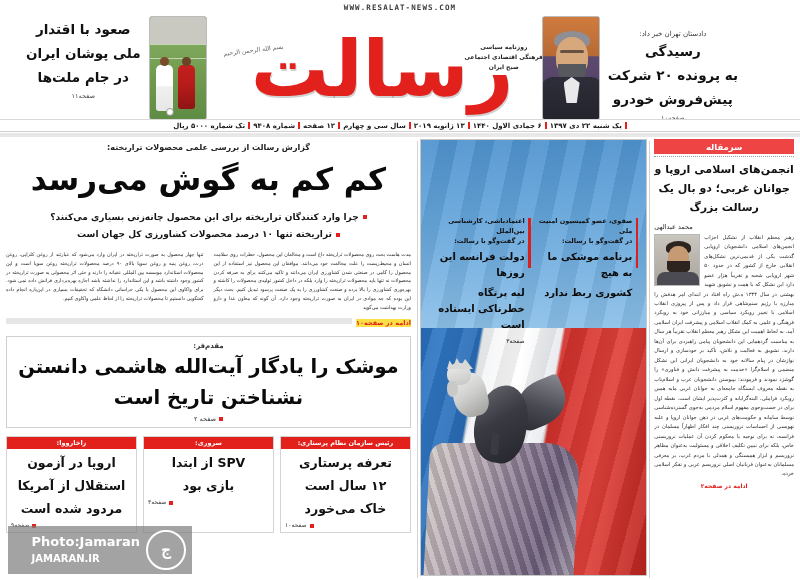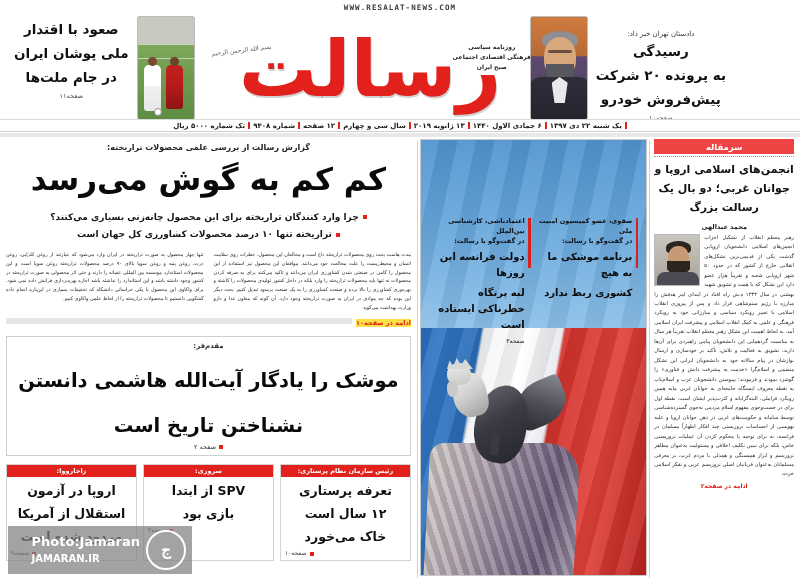--- a/index.html
+++ b/index.html
@@ -16,21 +16,21 @@
     position:absolute; top:0; left:0; width:800px; height:14px;
     display:flex; align-items:center; justify-content:center;
     background:#ffffff;
   }
   .urlbar .url {
     font-family:"DejaVu Sans Mono","Liberation Mono",monospace;
     font-size:7.5px; letter-spacing:1.1px; font-weight:bold; color:#3a3a3a;
   }
 
   
-  .masthead { position:absolute; top:14px; left:0; width:740px; height:104px; }
+  .masthead { position:absolute; top:14px; left:12px; width:740px; height:104px; }
 
   .ear { position:absolute; top:2px; display:flex; align-items:flex-start; }
   .ear-left { left:6px; }
   .ear-right { right:6px; }
 
   .ear-photo {
     width:58px; height:104px; border:1px solid #bcbcbc; border-radius:3px;
     overflow:hidden; position:relative; background:#6d8f4e;
   }
   .ear-photo.right { background:#6b5a78; }
@@ -126,21 +126,21 @@
   
   .ed-bar {
     background:#ef4444; color:#fff; text-align:center;
     font-size:8.5px; font-weight:bold; padding:2.5px 0; letter-spacing:.5px;
   }
   .ed-dots { height:3px; border-bottom:1px dotted #9a9a9a; margin-bottom:4px; }
   .ed-head {
     font-size:11px; font-weight:bold; color:#111; line-height:1.72;
     text-align:center; margin-bottom:5px;
   }
-  .ed-author { font-size:6.5px; font-weight:bold; color:#222; text-align:center; margin-bottom:2px; }
+  .ed-author { font-size:6.5px; font-weight:normal; color:#222; text-align:left; margin-bottom:2px; }
   .ed-body { font-size:5.2px; color:#2b2b2b; line-height:1.82; text-align:justify; }
   .ed-photo {
     width:46px; height:52px; float:left; margin:1px 4px 2px 0;
     border:1px solid #b9b9b9; position:relative; overflow:hidden;
     background:linear-gradient(180deg,#c9c6bf 0%,#a9a49b 100%);
   }
   .ed-photo .face { position:absolute; left:13px; top:11px; width:21px; height:25px;
     background:#c69b73; border-radius:46% 46% 44% 44%; }
   .ed-photo .hair { position:absolute; left:11px; top:6px; width:25px; height:13px;
     background:#2d2420; border-radius:50% 50% 30% 30%; }
@@ -247,21 +247,21 @@
   }
   .cont-row { display:flex; align-items:center; gap:4px; margin-top:3px; }
   .cont-row .bar { flex:1; height:6px; background:#e6e6e6; }
 
   
   .box2 {
     margin-top:9px; border:1px solid #cfcfcf; padding:5px 8px 4px; position:relative;
     background:#fff;
   }
   .box2 .kick { font-size:7px; font-weight:bold; color:#333; text-align:center; }
-  .box2 .h { font-size:19.5px; font-weight:bold; color:#0a0a0a; text-align:center; line-height:1.5; margin-top:16px; }
+  .box2 .h { font-size:19.5px; font-weight:bold; color:#0a0a0a; text-align:center; line-height:1.5; margin-top:2px; }
   .box2 .pg { font-size:6.5px; color:#333; text-align:center; margin-top:3px; }
   .box2 .pg .sq { display:inline-block; width:4px; height:4px; background:#e2211c; margin-left:3px; vertical-align:middle; }
 
   
   .trio { display:flex; gap:6px; margin-top:8px; direction:rtl; }
   .tbox { flex:1; border:1px solid #d4d4d4; padding:0 0 4px; background:#fff; }
   .tbox .tb-bar {
     background:#e2211c; color:#fff; font-size:6.5px; font-weight:bold;
     text-align:center; padding:2px 2px; white-space:nowrap; overflow:hidden;
   }

